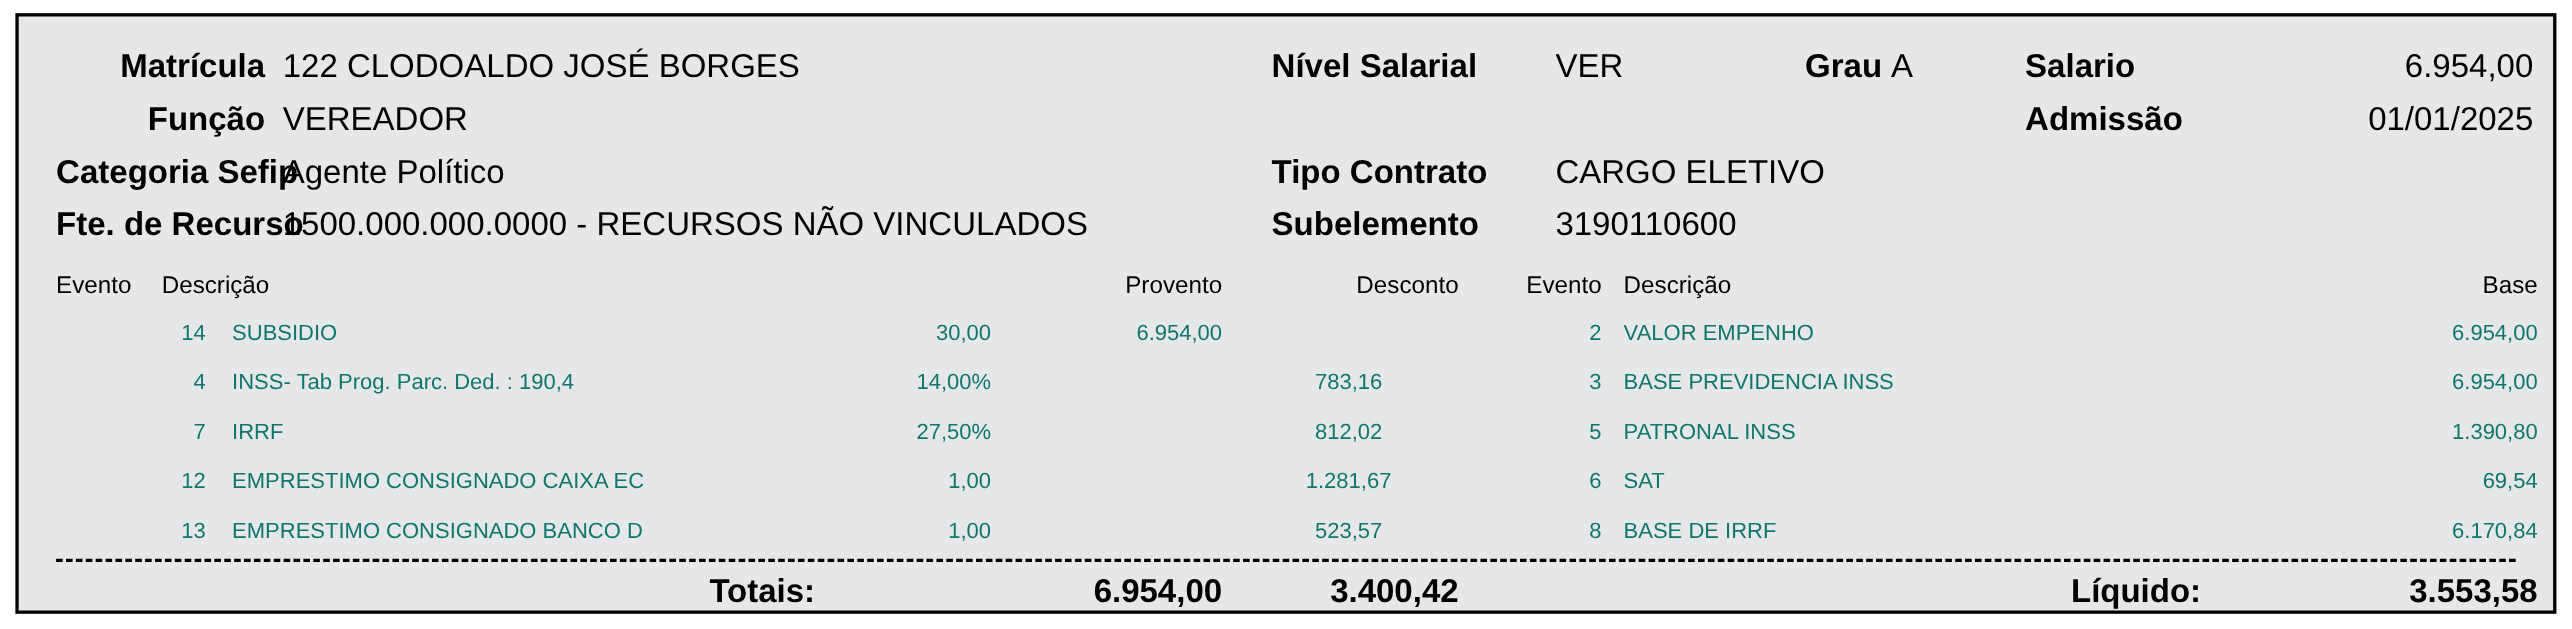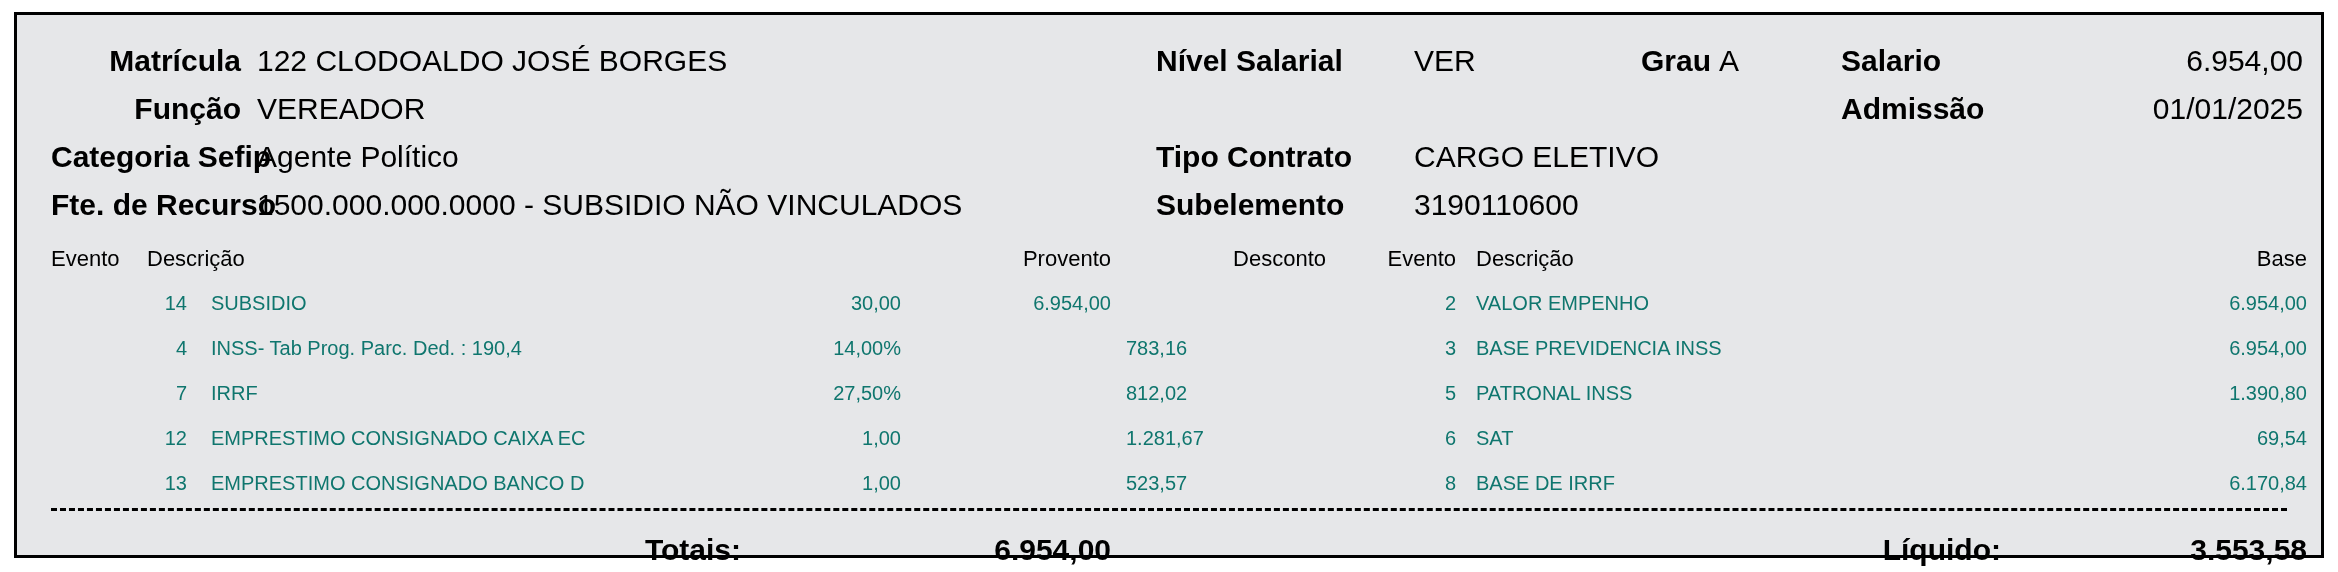--- a/index.html
+++ b/index.html
@@ -84,41 +84,41 @@
     font-size: 20px;
     line-height: 45px;
     white-space: nowrap;
     color: #0f766e;
   }
   .td { position: absolute; top: 0; white-space: nowrap; }
   .td-evento   { left: 0px;   width: 136px; text-align: right; }
   .td-desc     { left: 160px; }
   .td-qtd      { left: 620px; width: 230px; text-align: right; }
   .td-prov     { left: 880px; width: 180px; text-align: right; }
-  .td-desconto { left: 1075px; width: 200px; text-align: left; }
+  .td-desconto { left: 1075px; width: 200px; text-align: center; }
   .td-evento2  { left: 1285px; width: 120px; text-align: right; }
   .td-desc2    { left: 1425px; }
   .td-base     { left: 2060px; width: 196px; text-align: right; }
 
   .dashed {
     border-top: 3px dashed #000;
     margin-top: 2px;
     height: 0;
   }
   .totals {
     position: relative;
     height: 46px;
     font-size: 30px;
     line-height: 46px;
     font-weight: bold;
     white-space: nowrap;
     color: #000;
     margin-top: 4px;
   }
-  .tt { position: absolute; top: 12px; white-space: nowrap; }
+  .tt { position: absolute; top: 0; white-space: nowrap; }
   .tt-label    { left: 450px; width: 240px; text-align: right; }
   .tt-prov     { left: 880px; width: 180px; text-align: right; }
   .tt-desconto { left: 1075px; width: 200px; text-align: right; }
   .tt-liqlabel { left: 1670px; width: 280px; text-align: right; }
   .tt-liq      { left: 2060px; width: 196px; text-align: right; }
 </style>
 </head>
 <body>
 
 <div class="page">
@@ -144,21 +144,21 @@
 
     <div class="hdr-row">
       <span class="cell c-lbl-a lbl">Categoria Sefip</span>
       <span class="cell c-val-a val">Agente Político</span>
       <span class="cell c-lbl-b lbl">Tipo Contrato</span>
       <span class="cell c-val-b val">CARGO ELETIVO</span>
     </div>
 
     <div class="hdr-row">
       <span class="cell c-lbl-a lbl">Fte. de Recurso</span>
-      <span class="cell c-val-a val">1500.000.000.0000 - SUBSIDIO NÃO VINCULADOS</span>
+      <span class="cell c-val-a val">1500.000.000.0000 - RECURSOS NÃO VINCULADOS</span>
       <span class="cell c-lbl-b lbl">Subelemento</span>
       <span class="cell c-val-b val">3190110600</span>
     </div>
 
     <div class="tbl-head">
       <span class="th th-evento">Evento</span>
       <span class="th th-desc">Descrição</span>
       <span class="th th-prov">Provento</span>
       <span class="th th-desconto">Desconto</span>
       <span class="th th-evento2">Evento</span>
@@ -219,18 +219,19 @@
       <span class="td td-evento2">8</span>
       <span class="td td-desc2">BASE DE IRRF</span>
       <span class="td td-base">6.170,84</span>
     </div>
 
     <div class="dashed"></div>
 
     <div class="totals">
       <span class="tt tt-label">Totais:</span>
       <span class="tt tt-prov">6.954,00</span>
+      <span class="tt tt-desconto">3.400,42</span>
       <span class="tt tt-liqlabel">Líquido:</span>
       <span class="tt tt-liq">3.553,58</span>
     </div>
 
   </div>
 </div>
 
 </body></html>

